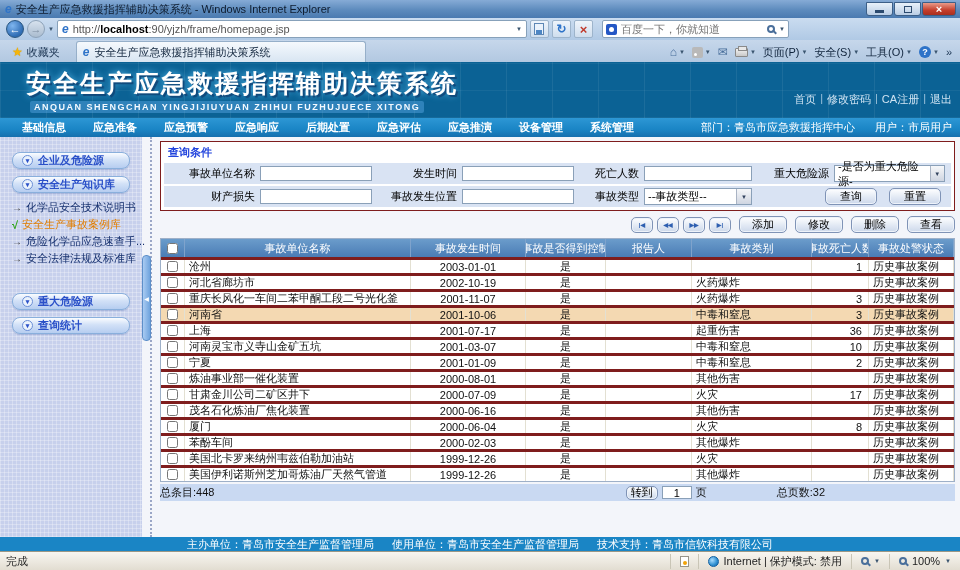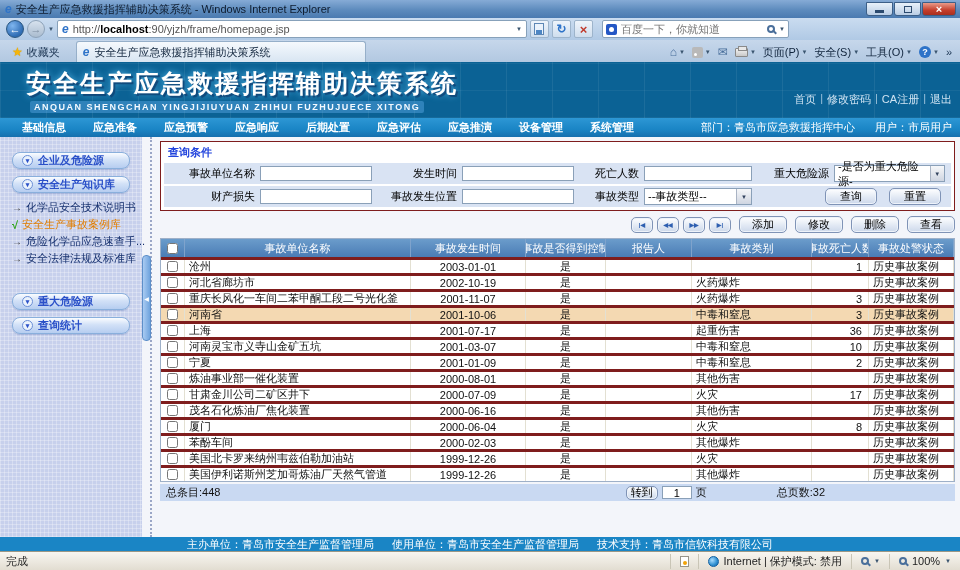--- a/index.html
+++ b/index.html
@@ -126,21 +126,21 @@
   .c-check, .hcheck { justify-content:center; }
   .c-name { padding-left:4px; }
   .c-date, .c-ctrl { justify-content:center; }
   .c-cat { padding-left:4px; }
   .c-death { justify-content:flex-end; padding-right:6px; }
   .c-status { padding-left:4px; }
   input[type="checkbox"] { width:11px; height:11px; }
 
   
   .pager-band { margin-top:2px; height:17px; background:#c9d9f2; display:flex; align-items:center; font-size:11px; color:#111; }
-  .pager-total { margin-left:6px; }
+  .pager-total { margin-left:0; }
   .goto-group { margin-left:auto; display:flex; align-items:center; gap:4px; }
   .goto-btn { min-width:32px; height:14px; font-size:11px; }
   .page-input { width:30px; height:13px; border:1px solid #8aa0b8; text-align:center; font-size:11px; font-family:"Liberation Sans",sans-serif; }
   .pager-pages { margin-left:70px; margin-right:130px; }
 
   
   .blue-footer { height:14px; background:#1a85c5; color:#fff; display:flex; align-items:center; justify-content:center; gap:18px; font-size:11px; line-height:14px; white-space:nowrap; }
 
   
   .statusbar { height:19px; background:linear-gradient(#f8f6f1,#e2ddd1); border-top:1px solid #9b9786; display:flex; align-items:center; font-size:11px; color:#222; }

